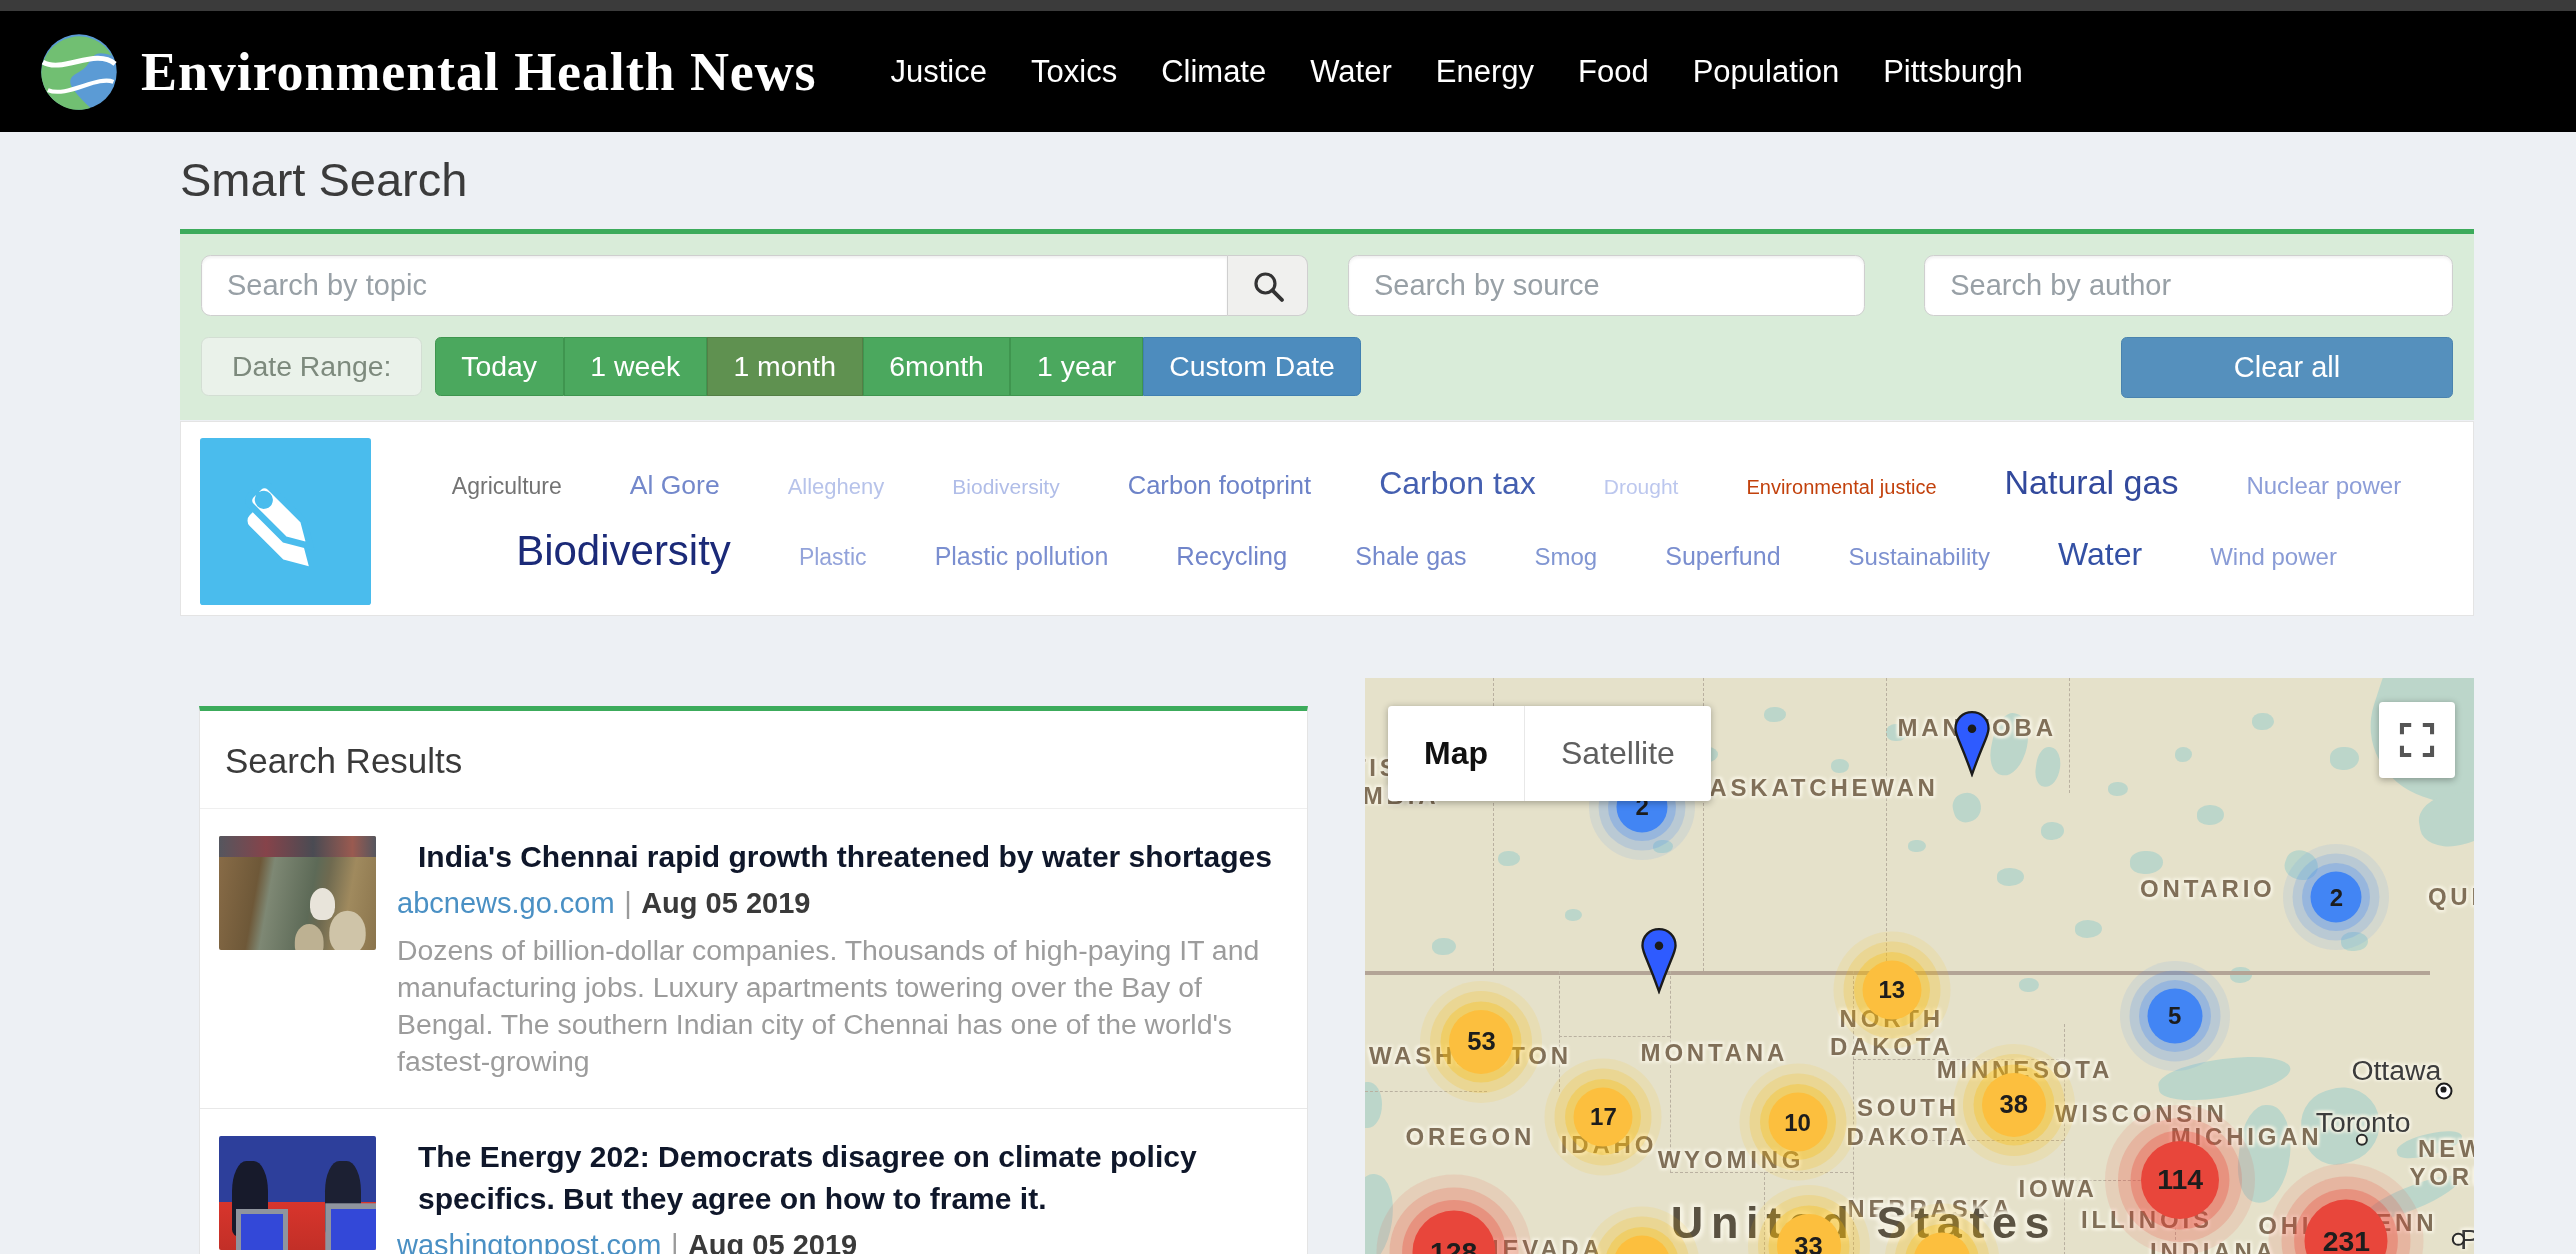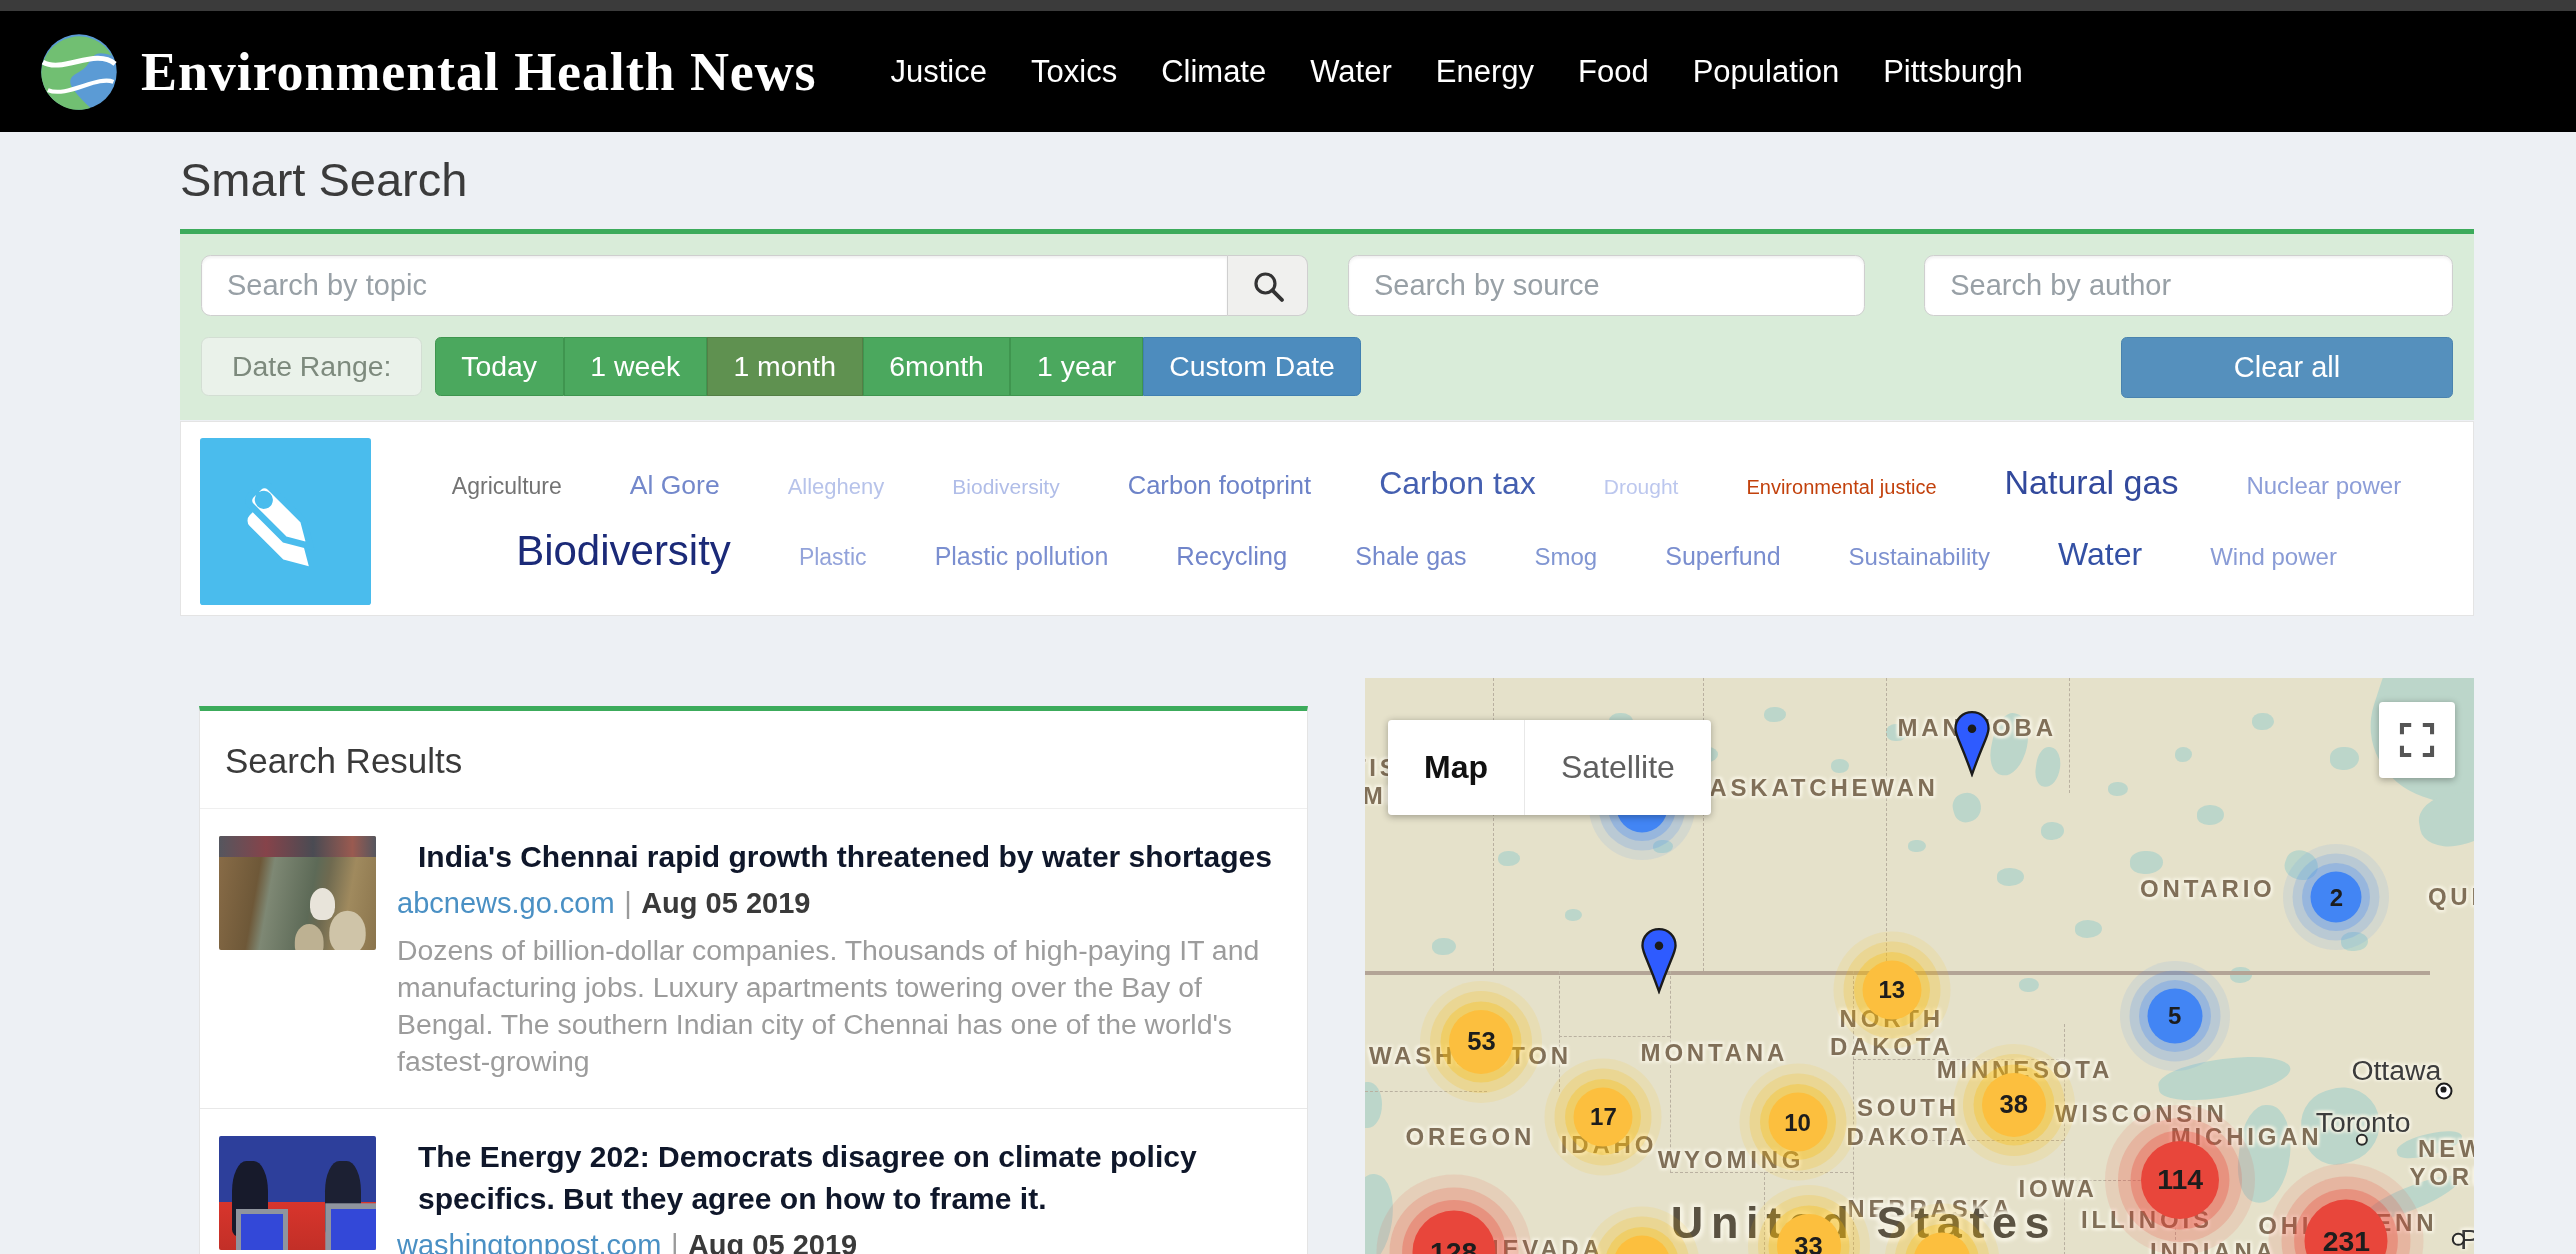--- a/index.html
+++ b/index.html
@@ -111,21 +111,21 @@
              display:flex; align-items:center; justify-content:center;
              color:#1d1d1d; font-weight:bold; cursor:pointer; }
   .cluster.blue { background:#4285f4;
       box-shadow:0 0 0 8.5px rgba(66,133,244,.28),0 0 0 18px rgba(66,133,244,.18),0 0 0 27.5px rgba(66,133,244,.10); }
   .cluster.yellow { background:#fcbf3e;
       box-shadow:0 0 0 8.5px rgba(251,188,5,.30),0 0 0 19px rgba(251,188,5,.19),0 0 0 29px rgba(251,188,5,.11); }
   .cluster.red { background:#e8463b;
       box-shadow:0 0 0 10.4px rgba(234,67,53,.30),0 0 0 23px rgba(234,67,53,.19),0 0 0 36px rgba(234,67,53,.11); }
   .pin { position:absolute; transform:translate(-50%,-32%); cursor:pointer; }
 
-  .map-control { position:absolute; left:23px; top:42px; height:95px; display:flex; background:#fff;
+  .map-control { position:absolute; left:23px; top:28px; height:95px; display:flex; background:#fff;
                  border-radius:3.8px; box-shadow:0 1.9px 7.6px rgba(0,0,0,.3); overflow:hidden; }
   .map-control-btn { padding:0 36px; display:flex; align-items:center; font-size:32px; cursor:pointer; }
   .map-control-btn.active { font-weight:bold; color:#111; }
   .map-control-btn.inactive { color:#5f5f5f; border-left:0.9px solid #e8e8e8; }
   .fullscreen-btn { position:absolute; right:19px; top:24px; width:76px; height:76px; background:#fff;
                  border-radius:3.8px; box-shadow:0 1.9px 7.6px rgba(0,0,0,.3);
                  display:flex; align-items:center; justify-content:center; cursor:pointer; }
 </style>
 </head>
 <body>

